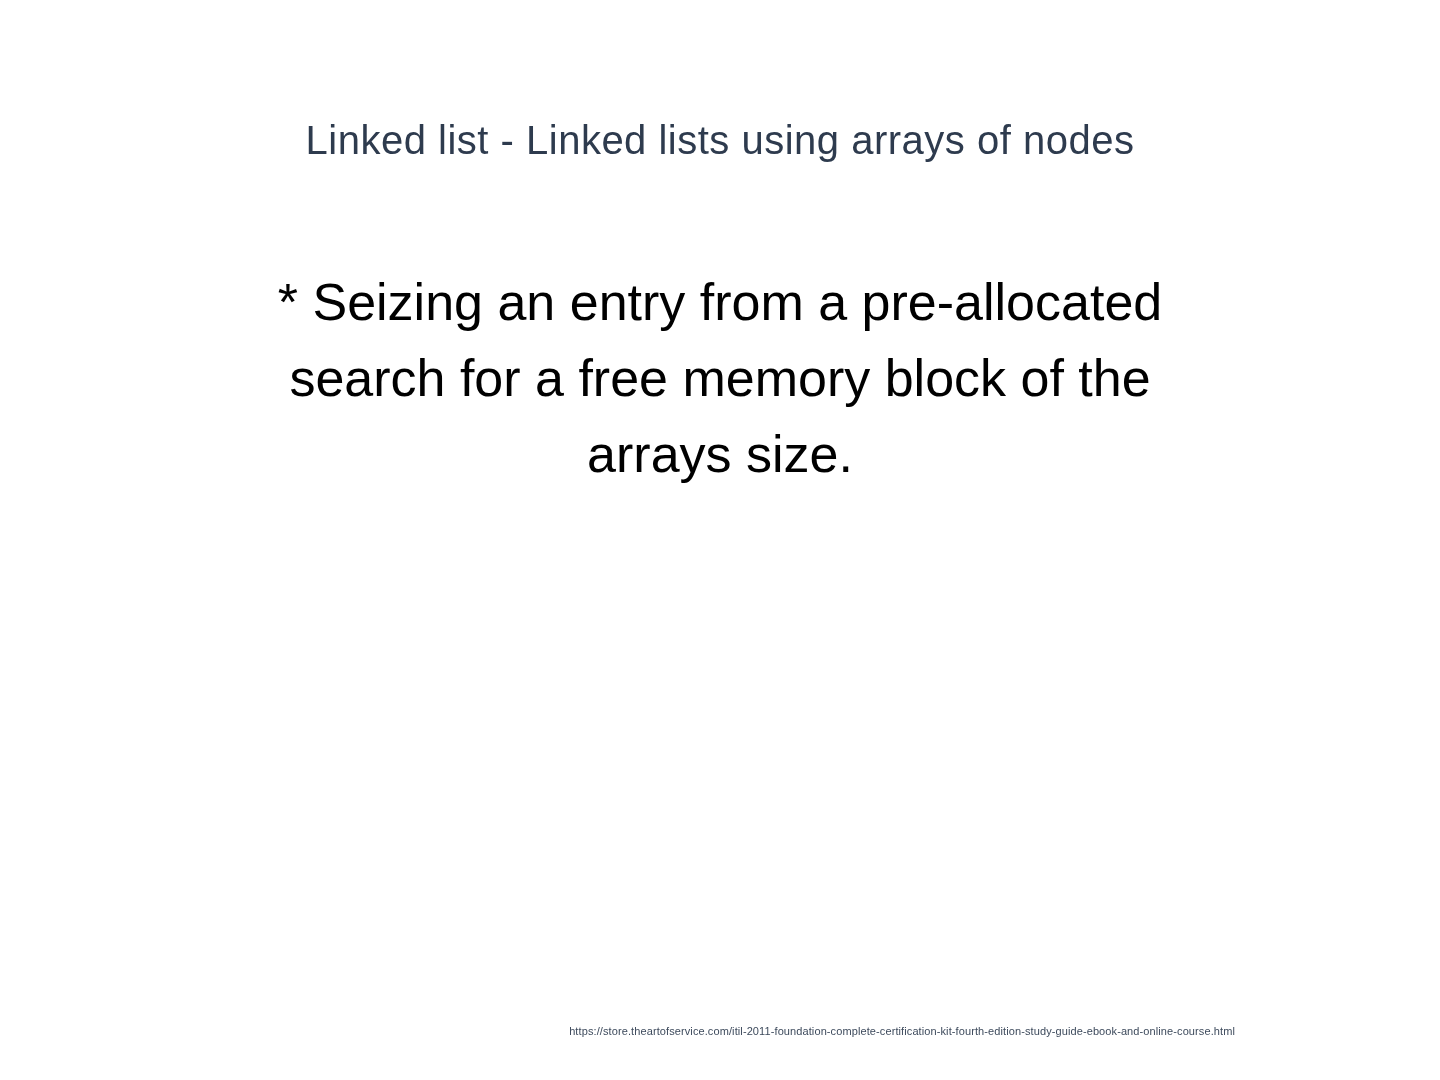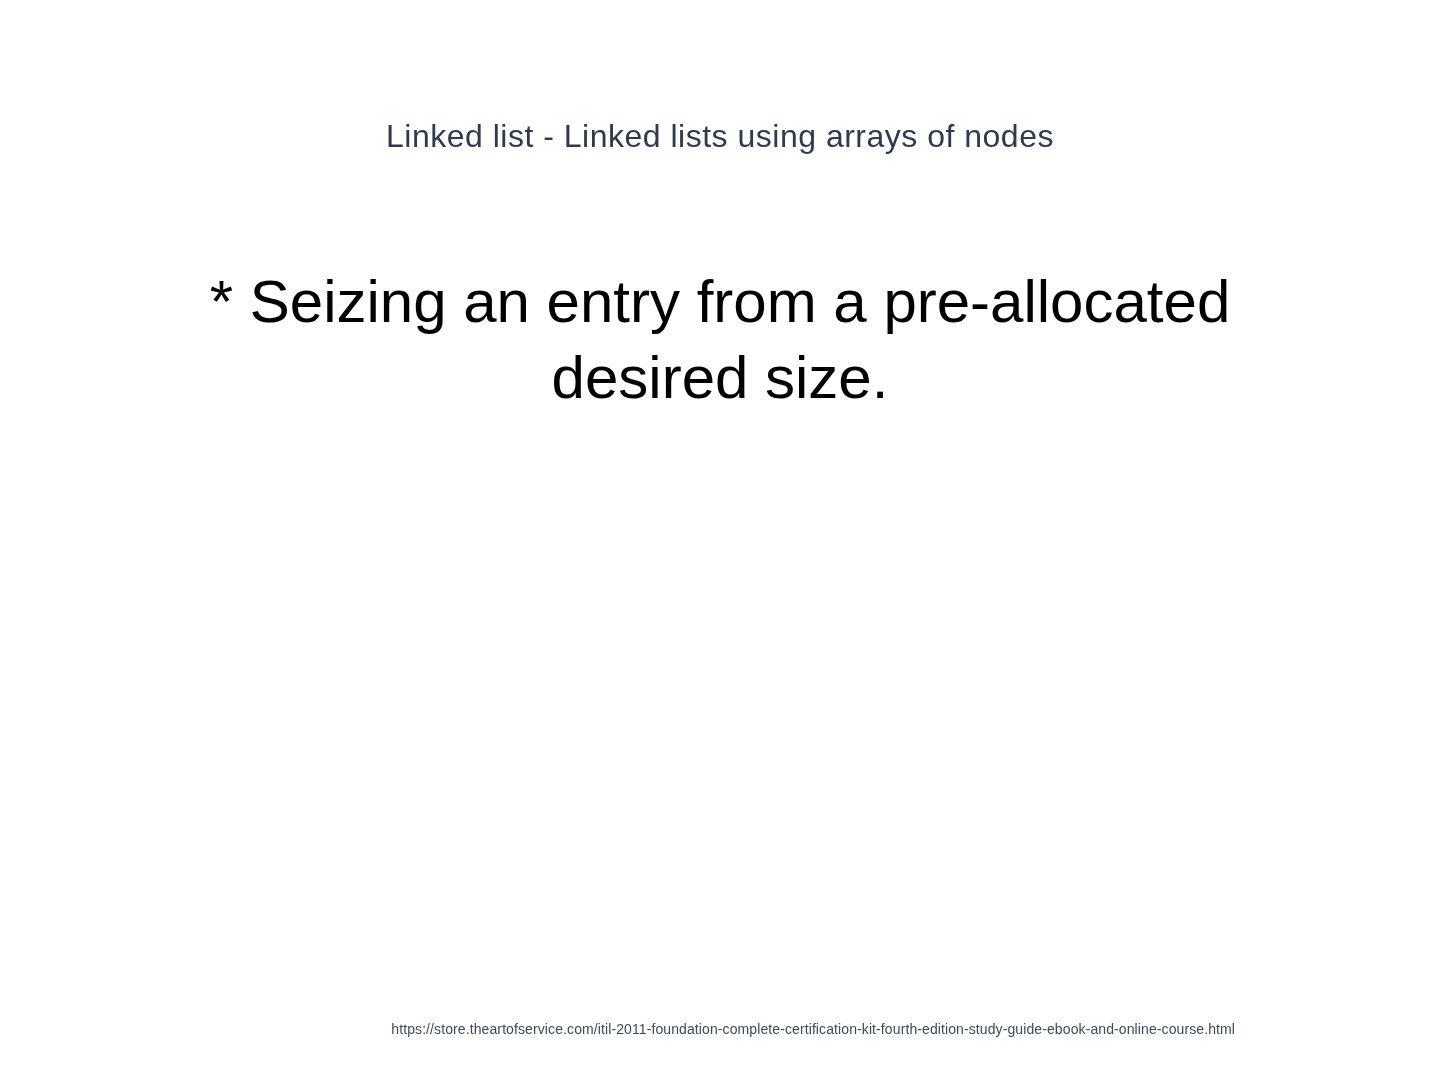--- a/index.html
+++ b/index.html
@@ -11,54 +11,55 @@
     background: #ffffff;
     overflow: hidden;
     font-family: "Liberation Sans", sans-serif;
   }
   .title {
     position: absolute;
     top: 118px;
     left: 0;
     width: 100%;
     text-align: center;
-    font-size: 32px;
+    font-size: 40px;
     font-weight: 400;
     letter-spacing: 0.5px;
     color: #2e3b4e;
   }
   .body {
     position: absolute;
     top: 264px;
     left: 50%;
     transform: translateX(-50%);
     width: 1150px;
     text-align: center;
     color: #000000;
   }
   .body .line {
-    font-size: 60px;
+    font-size: 52px;
     line-height: 76px;
     font-weight: 400;
     white-space: nowrap;
   }
   .footer {
     position: absolute;
     right: 205px;
     bottom: 43px;
-    font-size: 14px;
+    font-size: 11px;
     color: #3d4a5c;
     letter-spacing: 0.1px;
   }
 </style>
 </head>
 <body>
 
 <div class="slide">
   <div class="title">Linked list - Linked lists using arrays of nodes</div>
 
   <div class="body">
     <div class="line">* Seizing an entry from a pre-allocated</div>
-    <div class="line">desired size.</div>
+    <div class="line">search for a free memory block of the</div>
+    <div class="line">arrays size.</div>
   </div>
 
   <div class="footer">https://store.theartofservice.com/itil-2011-foundation-complete-certification-kit-fourth-edition-study-guide-ebook-and-online-course.html</div>
 </div>
 
 </body></html>

